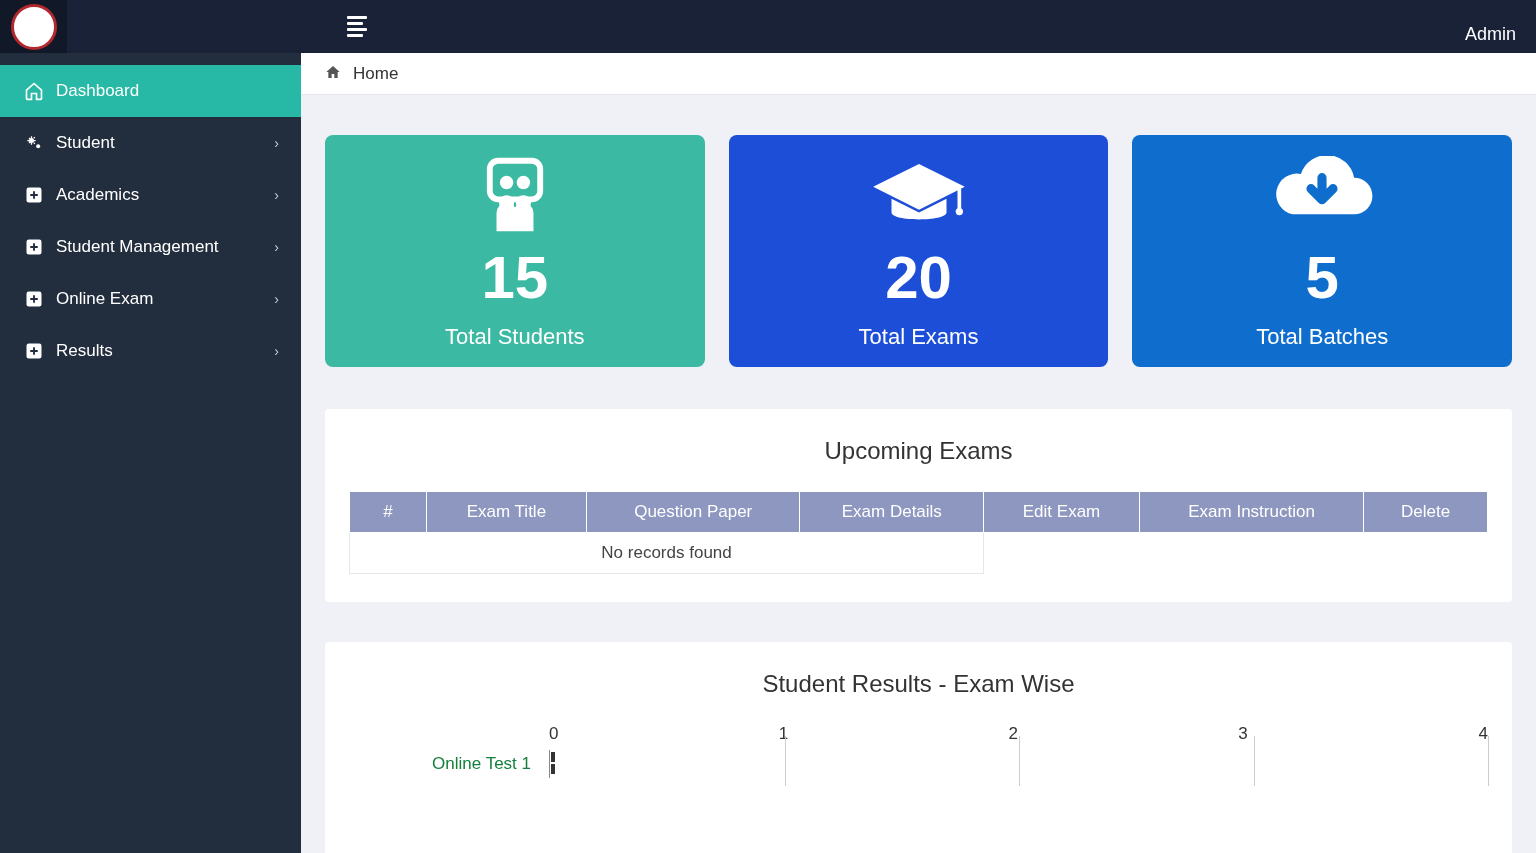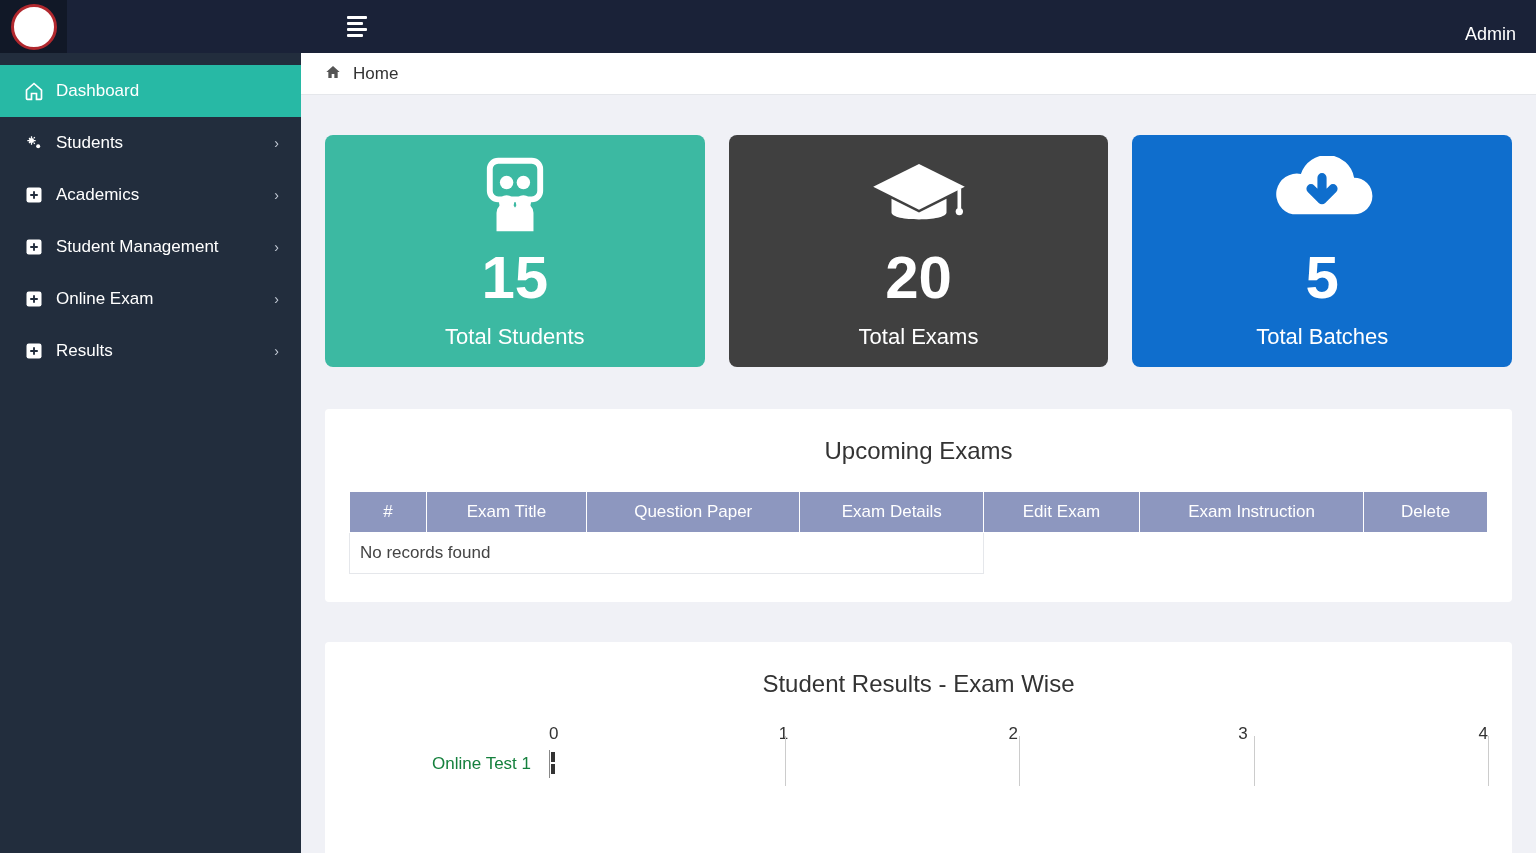--- a/index.html
+++ b/index.html
@@ -93,38 +93,38 @@
 
   .content{padding:40px 24px 24px 24px;}
 
   .cards{display:flex;gap:24px;margin-bottom:42px;}
   .card{
     flex:1;border-radius:8px;color:#fff;
     display:flex;flex-direction:column;align-items:center;justify-content:center;
     height:232px;
   }
   .card.green{background:#3cb9a2;}
-  .card.orange{background:#404040;}
+  .card.orange{background:#1d4ed8;}
   .card.blue{background:#0f6ecd;}
   .card .card-icon{height:88px;display:flex;align-items:center;justify-content:center;margin-bottom:8px;}
   .card .value{font-size:60px;font-weight:700;line-height:1;}
   .card .label{font-size:22px;font-weight:400;margin-top:16px;}
 
   .panel{
     background:#fff;border-radius:4px;padding:28px 24px;margin-bottom:40px;
   }
   .panel h2{font-size:24px;font-weight:500;text-align:center;margin-bottom:26px;color:#333;}
 
   table.exams{width:100%;border-collapse:collapse;}
   table.exams th{
     background:#8d97bf;color:#fff;font-weight:500;font-size:17px;
     padding:10px 8px;border:1px solid #fff;text-align:center;
   }
   table.exams td{
-    border:1px solid #e5e7eb;padding:10px;font-size:17px;color:#444;
+    border:1px solid #e5e7eb;padding:10px;text-align:center;font-size:17px;color:#444;
   }
   .no-records td{background:#fff;}
 
   .chart-axis{display:flex;padding-left:200px;gap:0;margin-top:20px;}
   .chart-axis .tick{flex:1;text-align:left;font-size:17px;color:#333;}
   .chart-row{display:flex;align-items:center;margin-top:6px;}
   .chart-row .rlabel{width:200px;text-align:right;padding-right:18px;font-size:17px;color:#15803d;}
   .chart-row .track{flex:1;height:28px;border-left:1px solid #888;position:relative;}
   .chart-row .gridline{position:absolute;top:-14px;bottom:-8px;width:1px;background:#ccc;}
   .chart-row .bar{position:absolute;left:1px;top:2px;height:10px;background:#333;}
@@ -163,21 +163,21 @@
     <span>Dashboard</span>
   </div>
   <div class="nav-item">
     <span class="icon">
       <svg width="20" height="20" viewBox="0 0 24 24" fill="#fff">
           <circle cx="9" cy="9" r="3"></circle>
           <circle cx="17" cy="16" r="2.4"></circle>
           <path d="M9 4v2M9 12v2M4 9h2M12 9h2M6 6l1.4 1.4M11.6 11.6L13 13M6 12l1.4-1.4M11.6 6.4L13 5" stroke="#fff" stroke-width="1.5"></path>
         </svg>
     </span>
-    <span>Students</span>
+    <span>Student</span>
     <span class="chev">›</span>
   </div>
   <div class="nav-item">
     <span class="icon">
       <svg width="18" height="18" viewBox="0 0 24 24" fill="#fff">
           <rect x="2" y="2" width="20" height="20" rx="3"></rect>
           <path d="M12 7v10M7 12h10" stroke="#222d3d" stroke-width="2.5"></path>
         </svg>
     </span>
     <span>Academics</span>

